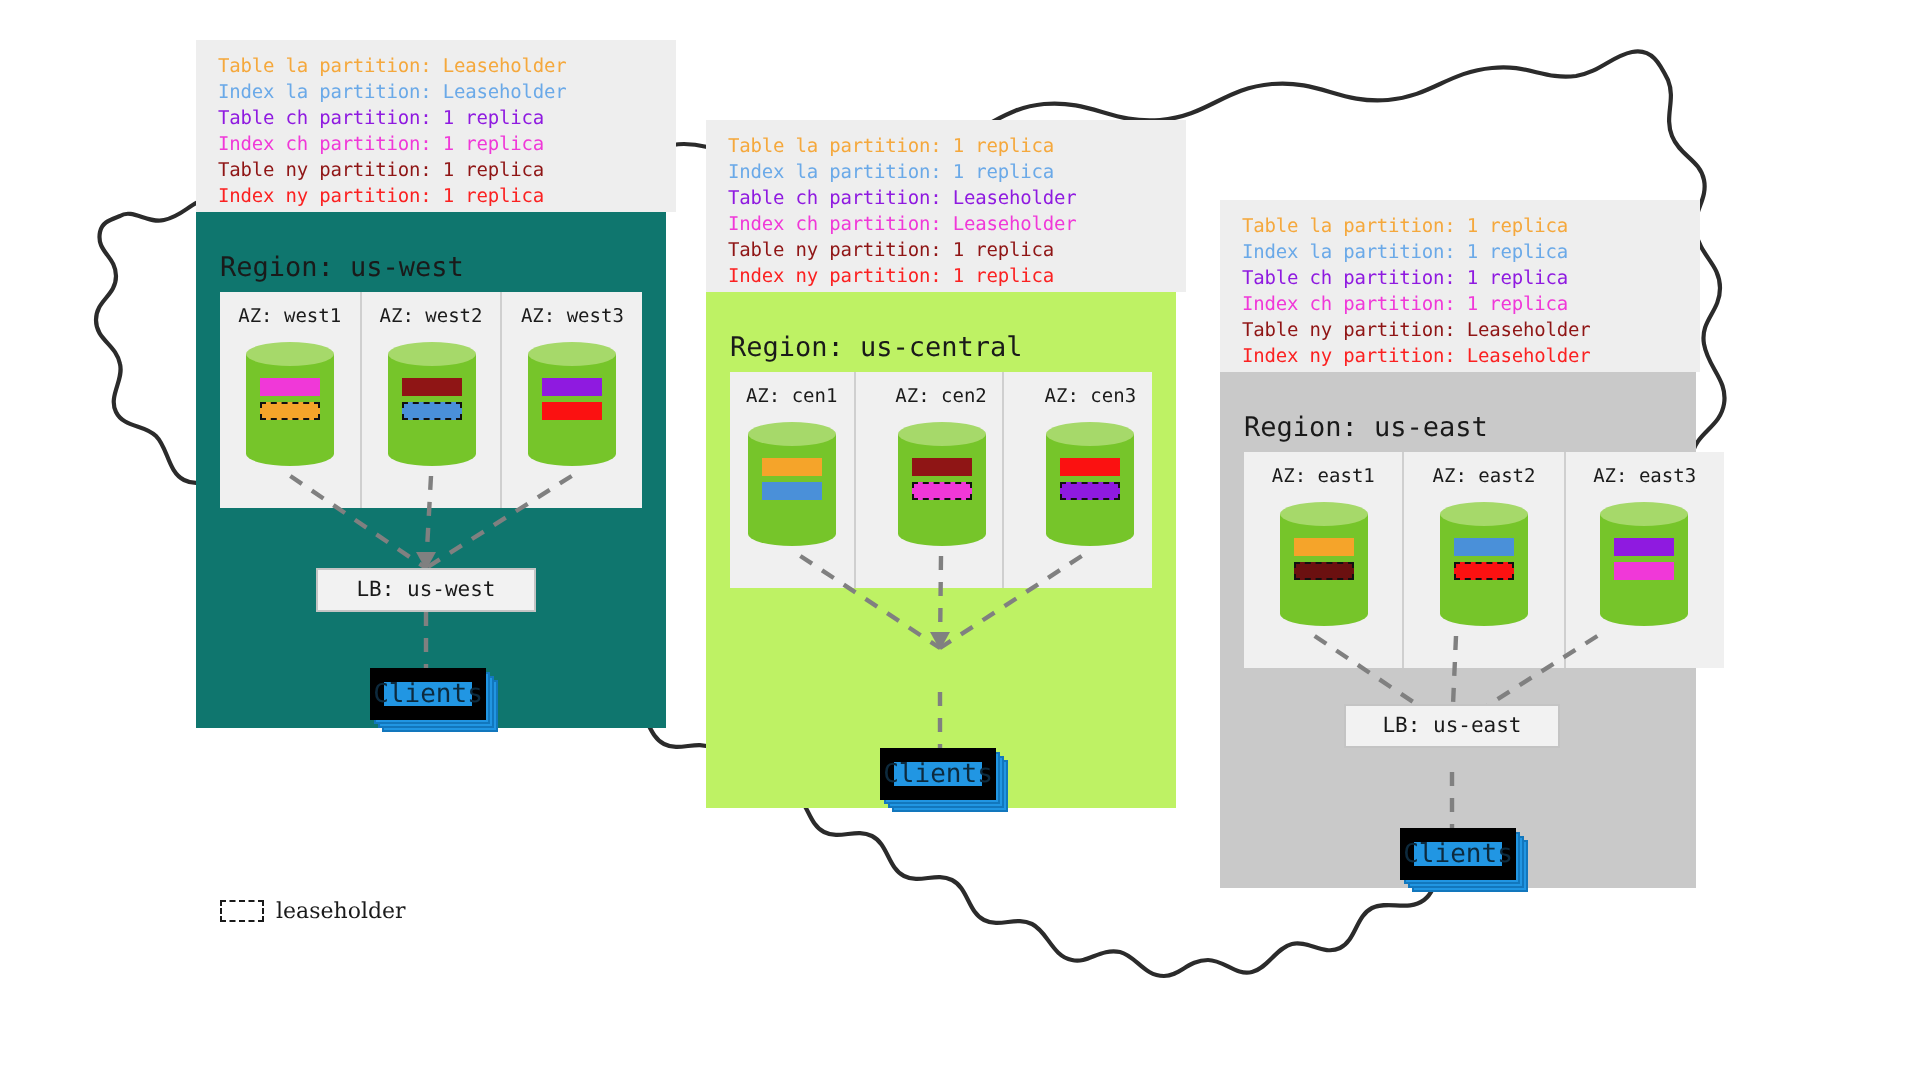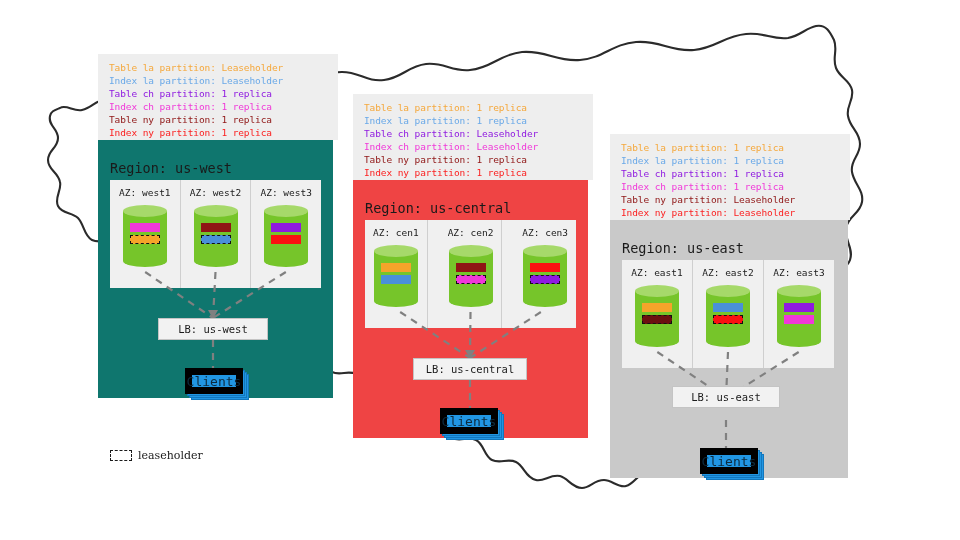--- a/index.html
+++ b/index.html
@@ -7,21 +7,21 @@
     width: 960px; height: 540px;
     background: #ffffff;
     font-family: "DejaVu Sans Mono", monospace;
     overflow: hidden;
   }
   #stage { position: relative; width: 960px; height: 540px; background:#fff; }
 
   #usmap { position:absolute; left:0; top:0; width:960px; height:540px; }
 
   
-  .cluster { position: absolute; margin-top: 34px; }
+  .cluster { position: absolute; }
 
   .legend-box {
     position:absolute; left:0; top:0;
     background:#eeeeee;
     padding:7px 10px 7px 11px;
     box-sizing:border-box;
     font-size:9.5px;
     line-height:13.1px;
     white-space:pre;
     letter-spacing:-0.1px;
@@ -297,21 +297,21 @@
         <div class="clients-wrap" style="left: 87px; top: 228px;">
           <div class="clients-sh" style="left: 6px; top: 6px; background: rgb(33, 150, 227);"></div>
           <div class="clients-sh" style="left: 4px; top: 4px; background: rgb(33, 150, 227);"></div>
           <div class="clients-sh" style="left: 2px; top: 2px; background: rgb(33, 150, 227);"></div>
           <div class="clients-front" style="background: rgb(33, 150, 227);">Clients</div>
         </div>
       </div>
     </div>
     <div class="cluster" style="left: 353px; top: 60px; width: 235px; height: 344px;">
       <div class="legend-box" style="width: 240px; height: 86px;"><span class="legend-line" style="color: rgb(245, 168, 60);">Table la partition: 1 replica</span><span class="legend-line" style="color: rgb(106, 169, 232);">Index la partition: 1 replica</span><span class="legend-line" style="color: rgb(143, 26, 224);">Table ch partition: Leaseholder</span><span class="legend-line" style="color: rgb(240, 56, 216);">Index ch partition: Leaseholder</span><span class="legend-line" style="color: rgb(143, 21, 21);">Table ny partition: 1 replica</span><span class="legend-line" style="color: rgb(251, 33, 33);">Index ny partition: 1 replica</span></div>
-      <div class="region-panel" style="left: 0px; top: 86px; width: 235px; height: 258px; background: #ef4444;">
+      <div class="region-panel" style="left: 0px; top: 86px; width: 235px; height: 258px; background: #bef264;">
         <div class="region-title" style="left: 12px; top: 20px;">Region: us-central</div>
         <div class="az-strip" style="left: 12px; top: 40px; width: 211px; height: 108px; background: rgb(240, 240, 240); gap: 12px;">
           <div class="az-cell">
             <div class="az-label">AZ: cen1</div>
             <div class="cyl">
               <div class="cyl-bottom" style="background: rgb(118, 197, 42);"></div>
               <div class="cyl-body" style="background: rgb(118, 197, 42);"></div>
               <div class="cyl-top" style="background: rgb(166, 217, 106);"></div>
               <div class="cyl-bars">
                 <div class="bar" style="background: rgb(245, 164, 42);"></div>
@@ -344,34 +344,33 @@
             </div>
           </div>
         </div>
         <svg class="conn" width="235" height="258" style="left: 0px; top: 0px;">
           <line x1="47.166666666666664" y1="132" x2="117" y2="178" stroke="#808080" stroke-width="2.2" stroke-dasharray="7,6"></line>
           <line x1="117.5" y1="132" x2="117" y2="178" stroke="#808080" stroke-width="2.2" stroke-dasharray="7,6"></line>
           <line x1="187.83333333333331" y1="132" x2="117" y2="178" stroke="#808080" stroke-width="2.2" stroke-dasharray="7,6"></line>
           <polygon points="112,170 122,170 117,179" fill="#808080"></polygon>
           <line x1="117" y1="200" x2="117" y2="231" stroke="#808080" stroke-width="2.2" stroke-dasharray="7,6"></line>
         </svg>
-        <div class="lb-box" style="left: 60px; top: 178px; width: 114px;">LB: us-central</div>
         <div class="clients-wrap" style="left: 87px; top: 228px;">
           <div class="clients-sh" style="left: 6px; top: 6px; background: rgb(33, 150, 227);"></div>
           <div class="clients-sh" style="left: 4px; top: 4px; background: rgb(33, 150, 227);"></div>
           <div class="clients-sh" style="left: 2px; top: 2px; background: rgb(33, 150, 227);"></div>
           <div class="clients-front" style="background: rgb(33, 150, 227);">Clients</div>
         </div>
       </div>
     </div>
     <div class="cluster" style="left: 610px; top: 100px; width: 238px; height: 344px;">
       <div class="legend-box" style="width: 240px; height: 86px;"><span class="legend-line" style="color: rgb(245, 168, 60);">Table la partition: 1 replica</span><span class="legend-line" style="color: rgb(106, 169, 232);">Index la partition: 1 replica</span><span class="legend-line" style="color: rgb(143, 26, 224);">Table ch partition: 1 replica</span><span class="legend-line" style="color: rgb(240, 56, 216);">Index ch partition: 1 replica</span><span class="legend-line" style="color: rgb(143, 21, 21);">Table ny partition: Leaseholder</span><span class="legend-line" style="color: rgb(251, 33, 33);">Index ny partition: Leaseholder</span></div>
       <div class="region-panel" style="left: 0px; top: 86px; width: 238px; height: 258px; background: rgb(201, 201, 201);">
         <div class="region-title" style="left: 12px; top: 20px;">Region: us-east</div>
-        <div class="az-strip" style="left: 12px; top: 40px; width: 212px; height: 108px; background: rgb(240, 240, 240);">
+        <div class="az-strip" style="left: 12px; top: 40px; width: 240px; height: 108px; background: rgb(240, 240, 240);">
           <div class="az-cell">
             <div class="az-label">AZ: east1</div>
             <div class="cyl">
               <div class="cyl-bottom" style="background: rgb(118, 197, 42);"></div>
               <div class="cyl-body" style="background: rgb(118, 197, 42);"></div>
               <div class="cyl-top" style="background: rgb(166, 217, 106);"></div>
               <div class="cyl-bars">
                 <div class="bar" style="background: rgb(245, 164, 42);"></div>
                 <div class="bar lease" style="background: rgb(107, 16, 16);"></div>
               </div>

